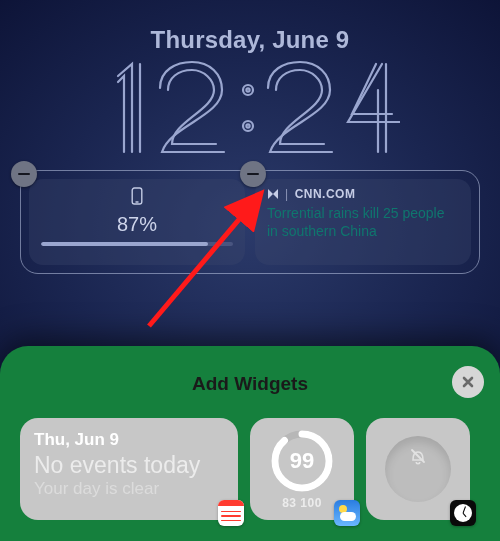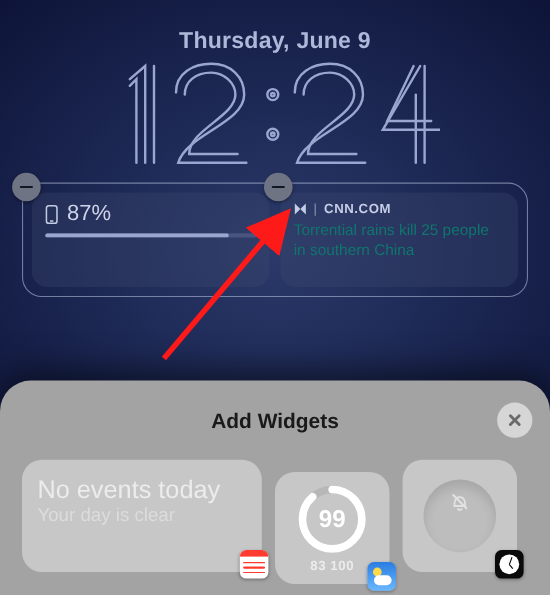--- a/index.html
+++ b/index.html
@@ -7,21 +7,21 @@
   body {
     font-family: -apple-system, BlinkMacSystemFont, "Helvetica Neue", Arial, sans-serif;
     background: radial-gradient(ellipse 140% 110% at 50% 42%, #2b3a6a 0%, #1a2550 28%, #0c1235 55%, #05071c 80%, #020310 100%);
     position: relative;
     color: #c8cfe6;
   }
 
   .date {
     text-align: center;
     padding-top: 26px;
-    font-size: 21px;
+    font-size: 24px;
     font-weight: 600;
     color: #aeb8d9;
     letter-spacing: 0.2px;
   }
 
   .clock {
     text-align: center;
     margin-top: -4px;
     height: 116px;
     display: flex;
@@ -73,20 +73,21 @@
   .remove-left { left: -10px; }
   .remove-right { left: calc(50% - 10px); }
 
   .battery-line {
     display: flex;
     align-items: center;
     gap: 8px;
     font-size: 20px;
     font-weight: 400;
     color: #cdd4ea;
+    flex-direction: column;
   }
   .phone-icon { display:inline-flex; }
   .phone-icon svg { width: 12px; height: 18px; }
   .phone-icon .pstroke { stroke: #c3cbe4; stroke-width: 1.4; fill: none; }
 
   .device-name {
     font-size: 19px;
     color: #e3e7f4;
     margin-top: 2px;
     font-weight: 400;
@@ -129,21 +130,21 @@
   .arrow {
     position: absolute;
     z-index: 5;
     pointer-events: none;
   }
 
   .sheet {
     position: absolute;
     left: 0; right: 0; bottom: 0;
     height: 195px;
-    background: #a3a3a3;
+    background: #15803d;
     border-top-left-radius: 28px;
     border-top-right-radius: 28px;
     box-shadow: 0 -8px 30px rgba(0,0,0,0.5);
     padding: 18px 16px 0 16px;
     color: #222;
   }
   .sheet-header {
     position: relative;
     text-align: center;
     height: 40px;
@@ -176,21 +177,21 @@
     padding-left: 4px;
   }
   .tile {
     background: #c7c7c7;
     border-radius: 18px;
     position: relative;
     height: 102px;
     flex-shrink: 0;
   }
   .tile-wide { width: 218px; padding: 12px 14px; }
-  .tile-sq { width: 104px; display:flex; align-items:center; justify-content:center; flex-direction:column;margin-top:11px; }
+  .tile-sq { width: 104px; display:flex; align-items:center; justify-content:center; flex-direction:column; }
   .tile-sq2 { width: 104px; display:flex; align-items:center; justify-content:center; }
 
   .cal-date { font-size: 17px; font-weight: 700; color: #fff; }
   .cal-line1 { font-size: 23px; color: #ececec; margin-top: 2px; font-weight:500;}
   .cal-line2 { font-size: 17px; color: #dcdcdc; margin-top: 0px; font-weight:500;}
 
   .appicon {
     position: absolute;
     right: -6px;
     bottom: -6px;
@@ -323,20 +324,21 @@
     <div class="sheet-title">Add Widgets</div>
     <div class="close-btn">
       <svg viewBox="0 0 14 14">
           <path class="x" d="M3 3 L11 11 M11 3 L3 11"></path>
         </svg>
     </div>
   </div>
 
   <div class="carousel">
     <div class="tile tile-wide">
+      <div class="cal-date">Thu, Jun 9</div>
       <div class="cal-line1">No events today</div>
       <div class="cal-line2">Your day is clear</div>
       <div class="appicon cal">
         <div class="top"></div>
         <div class="lines">
             <div class="l"></div>
             <div class="l"></div>
             <div class="l"></div>
           </div>
       </div>

